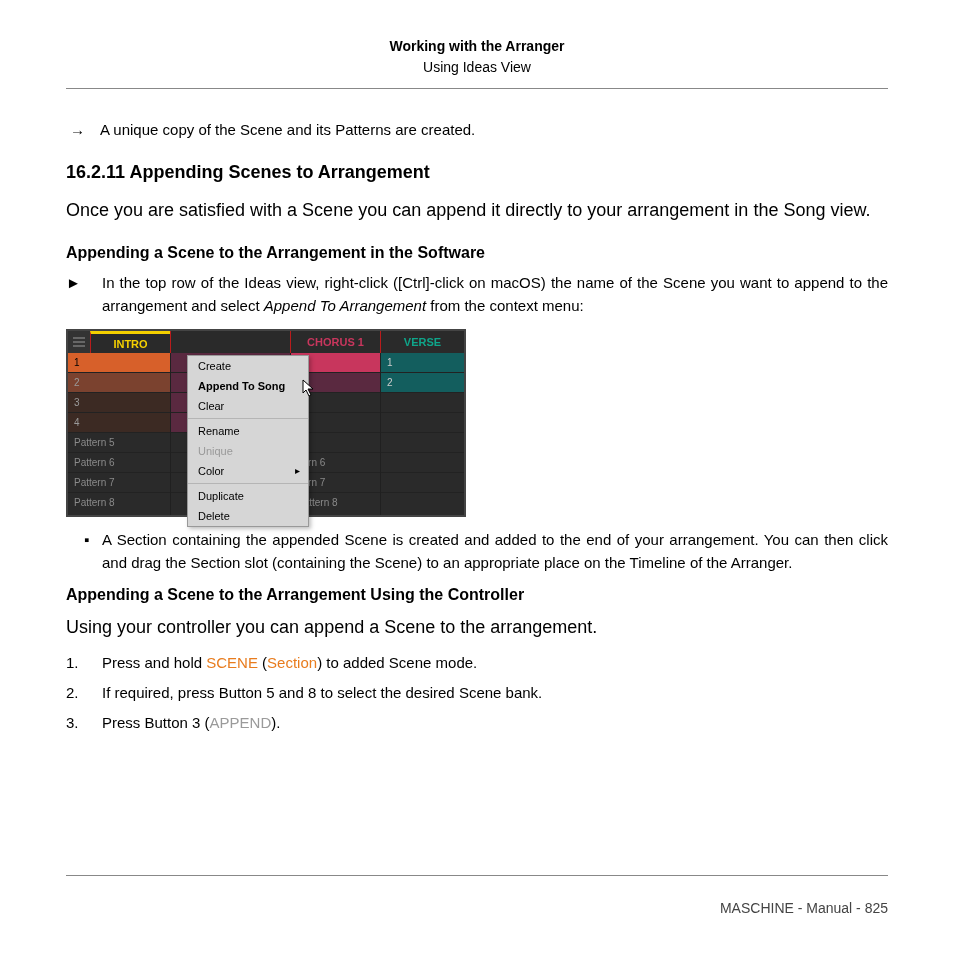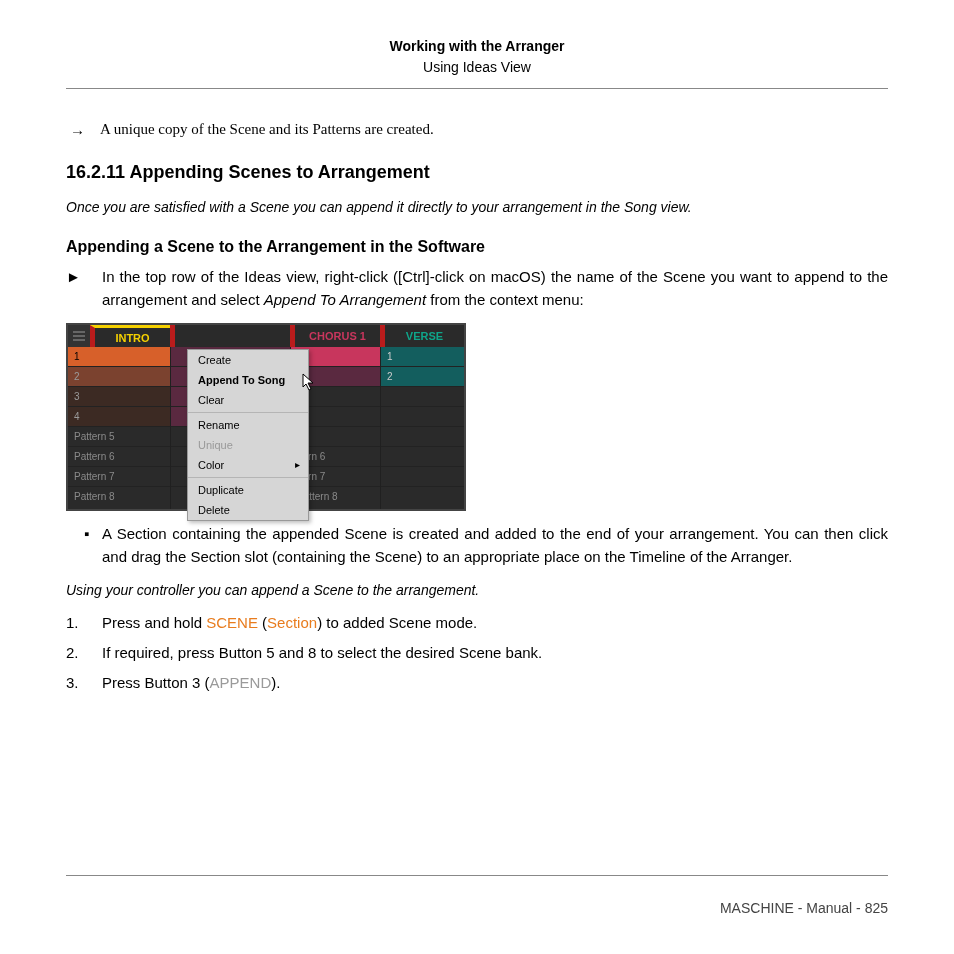--- a/index.html
+++ b/index.html
@@ -48,34 +48,33 @@
     color: #444;
   }
   .arrow-line {
     display: flex;
     align-items: flex-start;
     font-size: 15px;
     margin-bottom: 24px;
     margin-left: 4px;
   }
   .arrow-line .sym { width: 30px; flex: 0 0 30px; }
-  .arrow-line .txt { flex: 1; font-family: Liberation Serif, serif; }
+  .arrow-line .txt { flex: 1; }
   .heading-num {
     font-weight: 700;
     font-size: 18px;
     margin-bottom: 14px;
     font-family: Arial, Helvetica, sans-serif;
     font-stretch: condensed;
   }
   .para {
-    font-size: 14px;
+    font-size: 18px;
     line-height: 1.5;
     margin-bottom: 20px;
     text-align: justify;
-    font-style: italic;
   }
   .subhead {
     font-weight: 700;
     font-size: 16px;
     margin-bottom: 10px;
     font-stretch: condensed;
   }
   .bullet {
     display: flex;
     font-size: 15px;
@@ -121,21 +120,21 @@
     align-items: center;
     justify-content: center;
     color: #555;
     background: #333;
   }
   .fig-hamburger svg { display: block; }
   .fig-hcell {
     display: flex;
     align-items: center;
     justify-content: center;
-    border-left: 5px solid #b91c1c;
+    border-left: 1px solid #b91c1c;
     box-sizing: border-box;
   }
   .fig-hcell.intro { width: 80px; color: #f5d000; border-top: 3px solid #f5d000; }
   .fig-hcell.build { width: 120px; color: #c8365d; }
   .fig-hcell.chorus { width: 90px; color: #c8365d; }
   .fig-hcell.verse { width: 84px; color: #0fa58a; }
 
   .fig-body {
     position: relative;
     display: flex;
@@ -324,20 +323,21 @@
       </div>
 
     </div>
   </div>
 
   <div class="bullet" style="margin-left:18px;">
     <span class="sym" style="width:18px; flex:0 0 18px;">▪</span>
     <span class="txt">A Section containing the appended Scene is created and added to the end of your arrangement. You can then click and drag the Section slot (containing the Scene) to an appropriate place on the Timeline of the Arranger.</span>
   </div>
 
+  <div class="subhead">Appending a Scene to the Arrangement Using the Controller</div>
 
   <div class="para" style="margin-bottom:10px;">Using your controller you can append a Scene to the arrangement.</div>
 
   <div class="ol">
     <div class="ol-item">
       <span class="num">1.</span>
       <span class="txt">
         <span>Press and hold </span><span class="orange">SCENE</span><span> (</span><span class="orange">Section</span><span>) to added Scene mode.</span>
       </span>
     </div>

